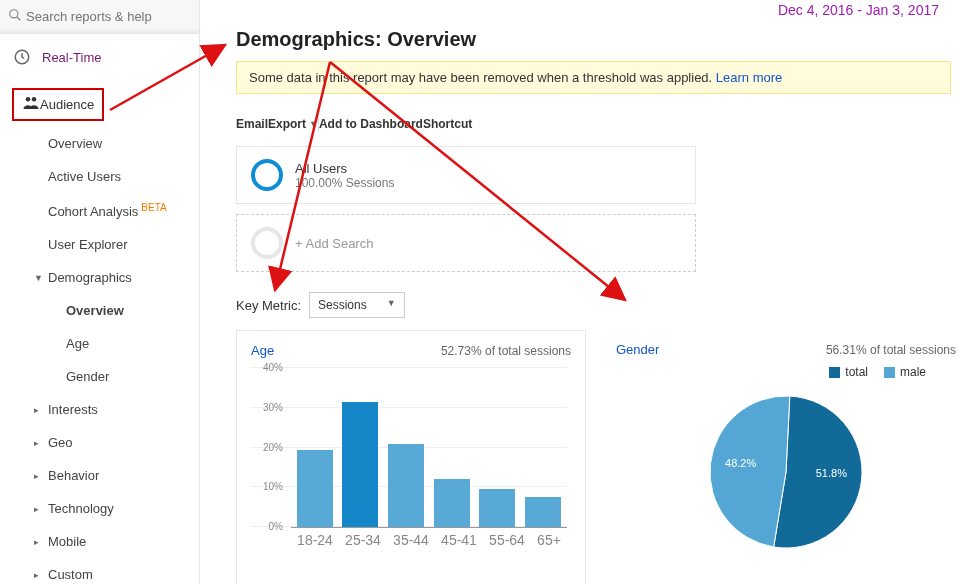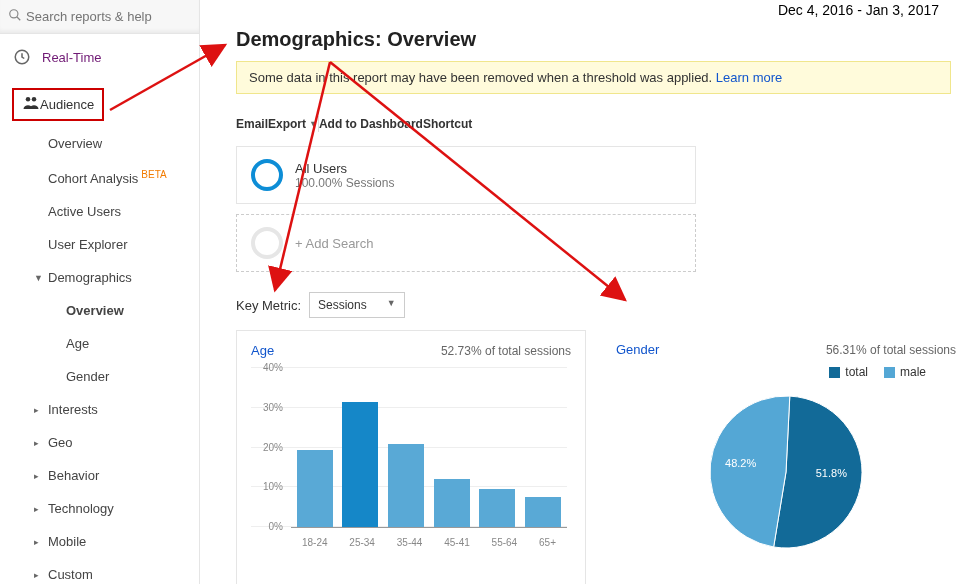--- a/index.html
+++ b/index.html
@@ -14,21 +14,21 @@
 .sub-nav { padding-left: 48px; }
 .sub-nav .sub-item { padding: 9px 0; color: #444; cursor: pointer; }
 .sub-nav .expand-item { padding: 9px 0; color: #444; cursor: pointer; display: flex; align-items: center; margin-left: -14px; }
 .sub-nav .expand-item .caret { width: 10px; font-size: 9px; color: #666; }
 .sub-nav .expand-item .lbl { margin-left: 4px; }
 .sub-sub { padding-left: 18px; }
 .sub-sub .ss-item { padding: 9px 0; color: #444; cursor: pointer; }
 .sub-sub .ss-item.active { font-weight: bold; }
 .beta { color: #f27b00; font-size: 10px; margin-left: 3px; vertical-align: super; }
 .main { margin-left: 200px; padding: 0 0 0 36px; height: 100%; }
-.date-range { text-align: right; color: #000000; font-size: 14px; padding: 2px 20px 10px 0; }
+.date-range { text-align: right; color: #a21caf; font-size: 14px; padding: 2px 20px 10px 0; }
 .page-title { font-size: 20px; font-weight: bold; color: #222; margin-bottom: 10px; }
 .notice { background: #fffbdb; border: 1px solid #f0e68c; padding: 8px 12px; margin-bottom: 12px; width: 715px; }
 .notice a { color: #1155cc; text-decoration: none; }
 .toolbar { display: flex; padding: 10px 0 14px; font-size: 12px; text-align: center; }
 .toolbar .tb { cursor: pointer; color: #333; font-weight: bold; display: flex; align-items: center; gap: 3px; }
 .toolbar .vdiv { width: 1px; background: #ddd; height: 16px; }
 .segment-box { border: 1px solid #e5e5e5; padding: 12px 14px; width: 460px; margin-bottom: 10px; display: flex; align-items: center; gap: 12px; }
 .segment-box.dashed { border: 1px dashed #ccc; }
 .seg-circle { width: 32px; height: 32px; border-radius: 50%; border: 4px solid #0d8dd6; }
 .seg-circle.empty { border-color: #e6e6e6; }
@@ -39,21 +39,21 @@
 .panel-head { display: flex; justify-content: space-between; align-items: center; margin-bottom: 8px; }
 .panel-title { color: #1155cc; font-size: 13px; }
 .panel-sub { color: #666; font-size: 12px; }
 .bar-chart { position: relative; height: 180px; margin-top: 10px; }
 .bar-area { position: absolute; left: 40px; right: 4px; top: 0; bottom: 20px; border-bottom: 1px solid #999; }
 .grid-line { position: absolute; left: -40px; right: 0; border-top: 1px solid #eee; font-size: 10px; color: #888; }
 .grid-line span { position: absolute; left: 0; top: -6px; width: 32px; text-align: right; }
 .bars { position: absolute; left: 0; right: 0; bottom: 0; top: 0; display: flex; align-items: flex-end; justify-content: space-around; gap: 6px; padding: 0 4px; }
 .bar { background: #59a9d6; width: 36px; }
 .bar.dark { background: #1587c8; }
-.x-labels { position: absolute; left: 40px; right: 4px; bottom: 0; display: flex; justify-content: space-around; font-size: 10px; color: #888; }
+.x-labels { position: absolute; left: 40px; right: 4px; bottom: 0; display: flex; justify-content: space-around; font-size: 14px; color: #888; }
 .gender-panel { width: 340px; padding: 12px 0 0 0; }
 .legend { display: flex; justify-content: flex-end; gap: 16px; font-size: 12px; margin-bottom: 8px; margin-right: 30px; }
 .leg-item { display: flex; align-items: center; gap: 5px; }
 .leg-sw { width: 11px; height: 11px; }
 .pie-wrap { display: flex; justify-content: center; position: relative; margin-top: 4px; }
 .arrow { position: absolute; pointer-events: none; z-index: 50; }
 .caret-down { font-size: 9px; color: #666; }
 </style>
 </head>
 <body>
@@ -88,24 +88,24 @@
             <path d="M2 20c0-3 3-5 6-5s6 2 6 5"></path>
             <path d="M10 20c0-3 3-5 6-5s6 2 6 5"></path>
           </svg>
       </span>
       <span class="label">Audience</span>
     </div>
   </div>
 
   <div class="sub-nav">
     <div class="sub-item">Overview</div>
+    <div class="sub-item">Active Users</div>
     <div class="sub-item">
       <span>Cohort Analysis</span><span class="beta">BETA</span>
     </div>
-    <div class="sub-item">Active Users</div>
     <div class="sub-item">User Explorer</div>
 
     <div class="expand-item">
       <span class="caret">▼</span>
       <span class="lbl">Demographics</span>
     </div>
     <div class="sub-sub">
       <div class="ss-item active">Overview</div>
       <div class="ss-item">Age</div>
       <div class="ss-item">Gender</div>

